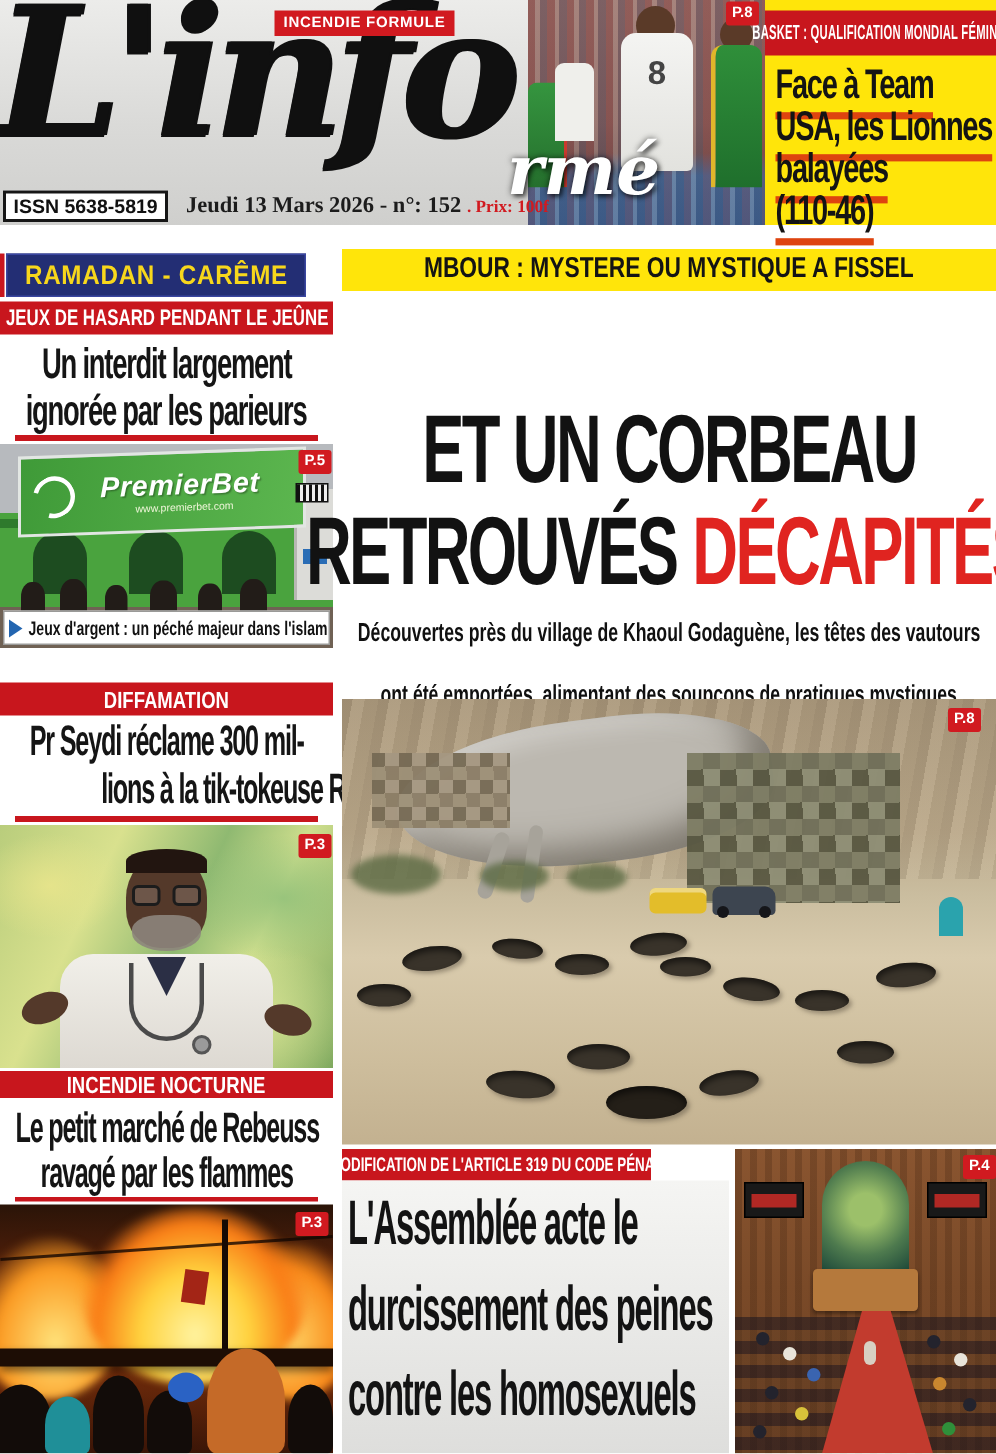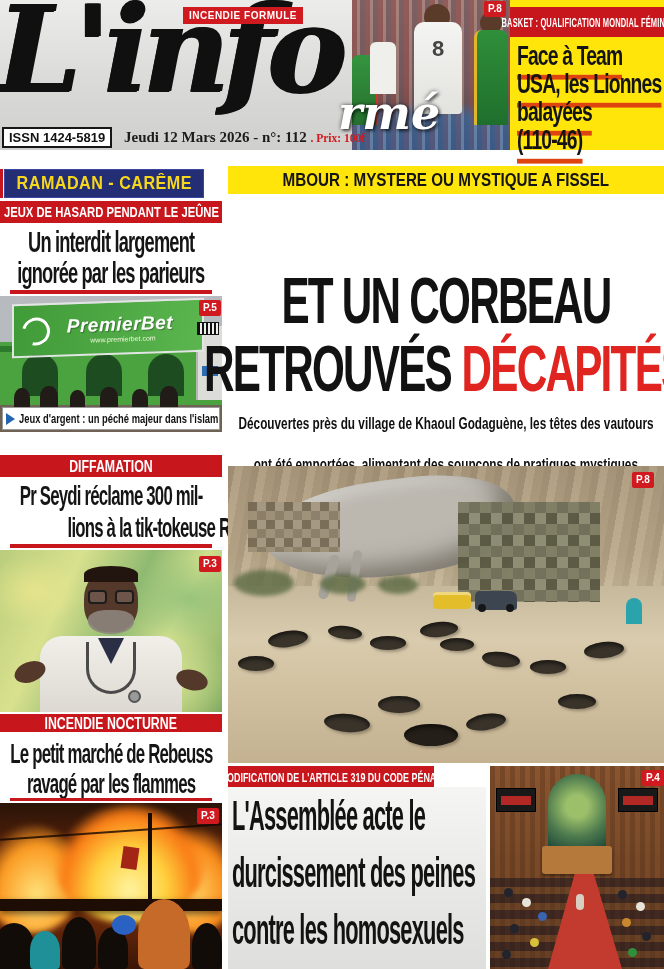--- a/index.html
+++ b/index.html
@@ -245,23 +245,23 @@
     <div class="bb-torso8">
       <span>8</span>
     </div>
     <div class="bb-head" style="left:128px;top:12px;width:22px;height:22px;"></div>
     <div class="bb-green"></div>
   </div>
 
   <div class="abs nf-badge">INCENDIE FORMULE</div>
   <div class="abs logo-black">L'info</div>
   <div class="abs logo-white">rmé</div>
-  <div class="abs issn-box">ISSN 1424-5819</div>
+  <div class="abs issn-box">ISSN 5638-5819</div>
   <div class="abs dateline">
-    <span>Jeudi 12 Mars 2026 - n°: 112</span>
+    <span>Jeudi 13 Mars 2026 - n°: 152</span>
     <span class="price">. Prix: 100f</span>
   </div>
 
   <div class="abs basket-box">
     <div class="basket-band flexc">
       <span>BASKET : QUALIFICATION MONDIAL FÉMININ</span>
     </div>
     <div class="by-line" style="top:40px;"><span>Face à Team</span></div>
     <div class="by-line" style="top:68px;"><span>USA, les Lionnes</span></div>
     <div class="by-line" style="top:96px;"><span>balayées</span></div>

